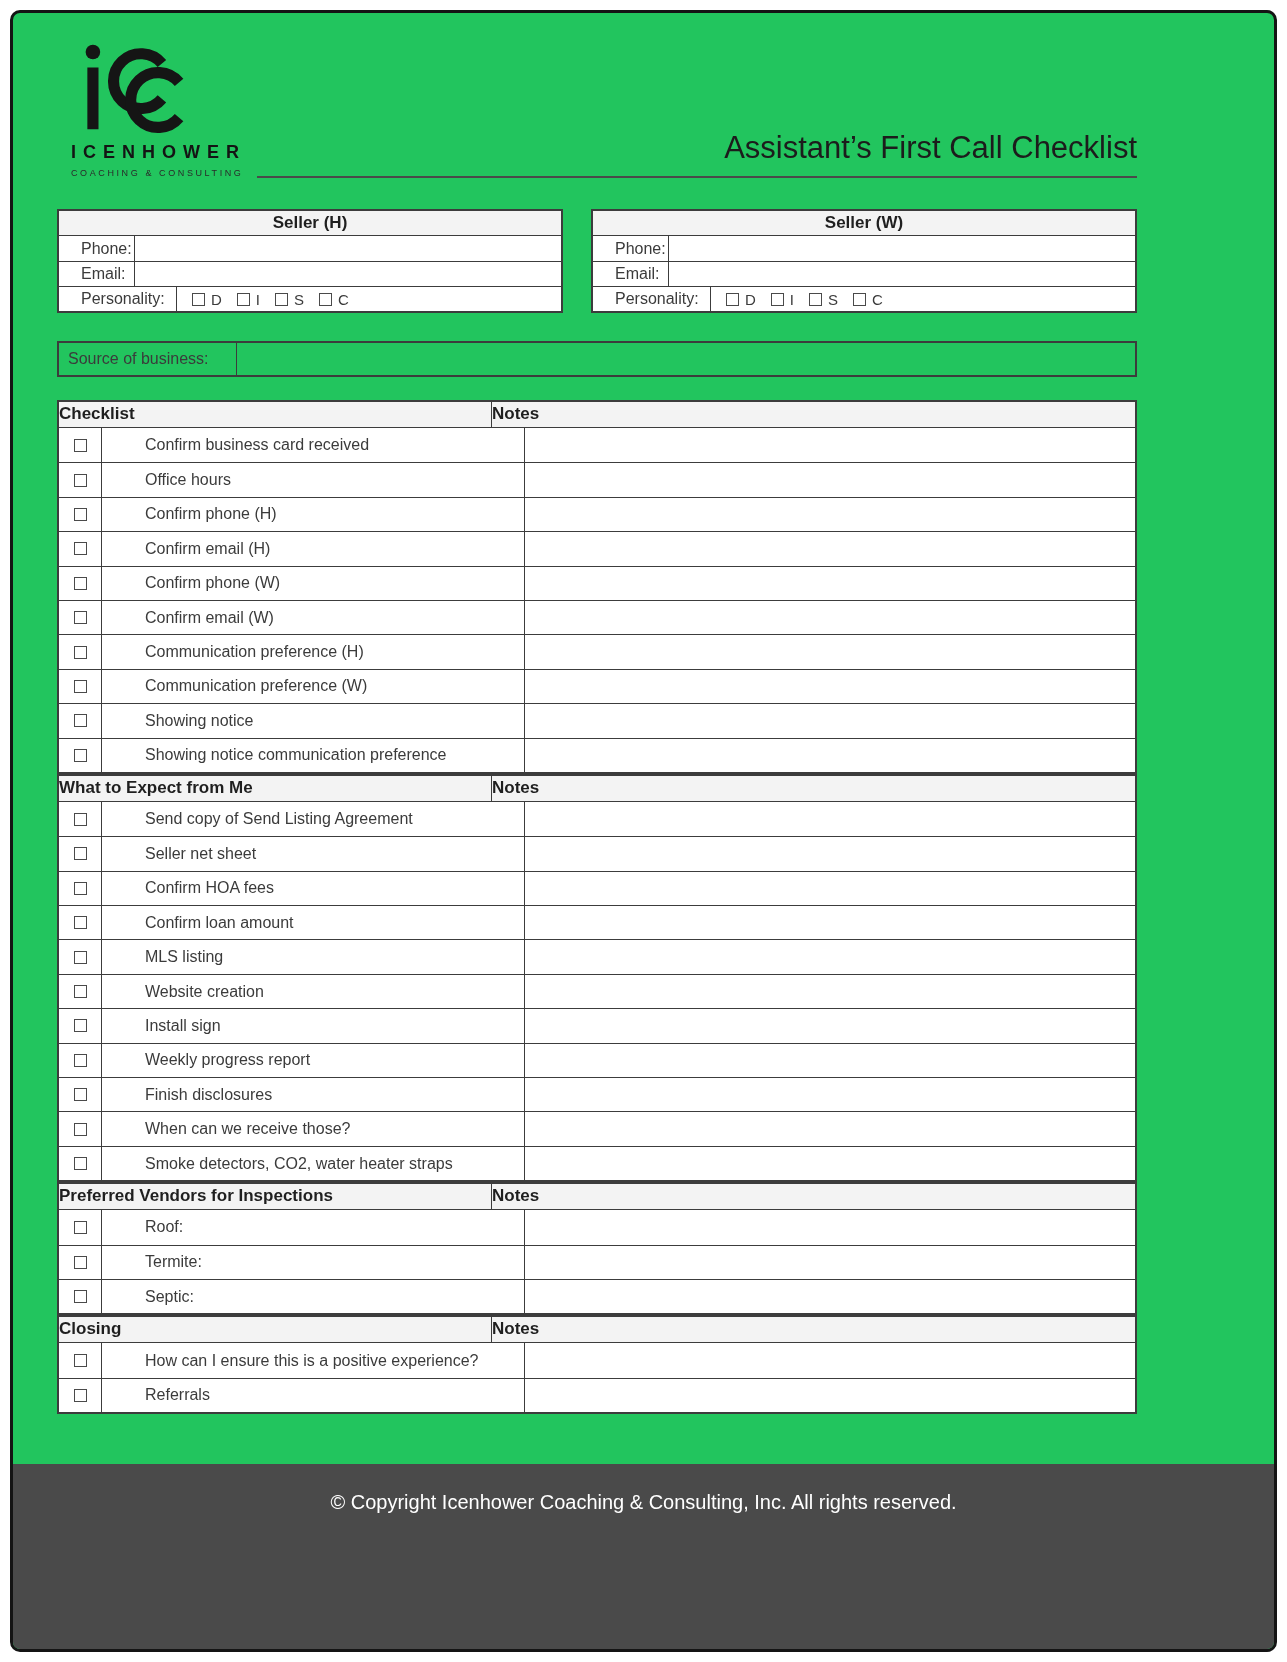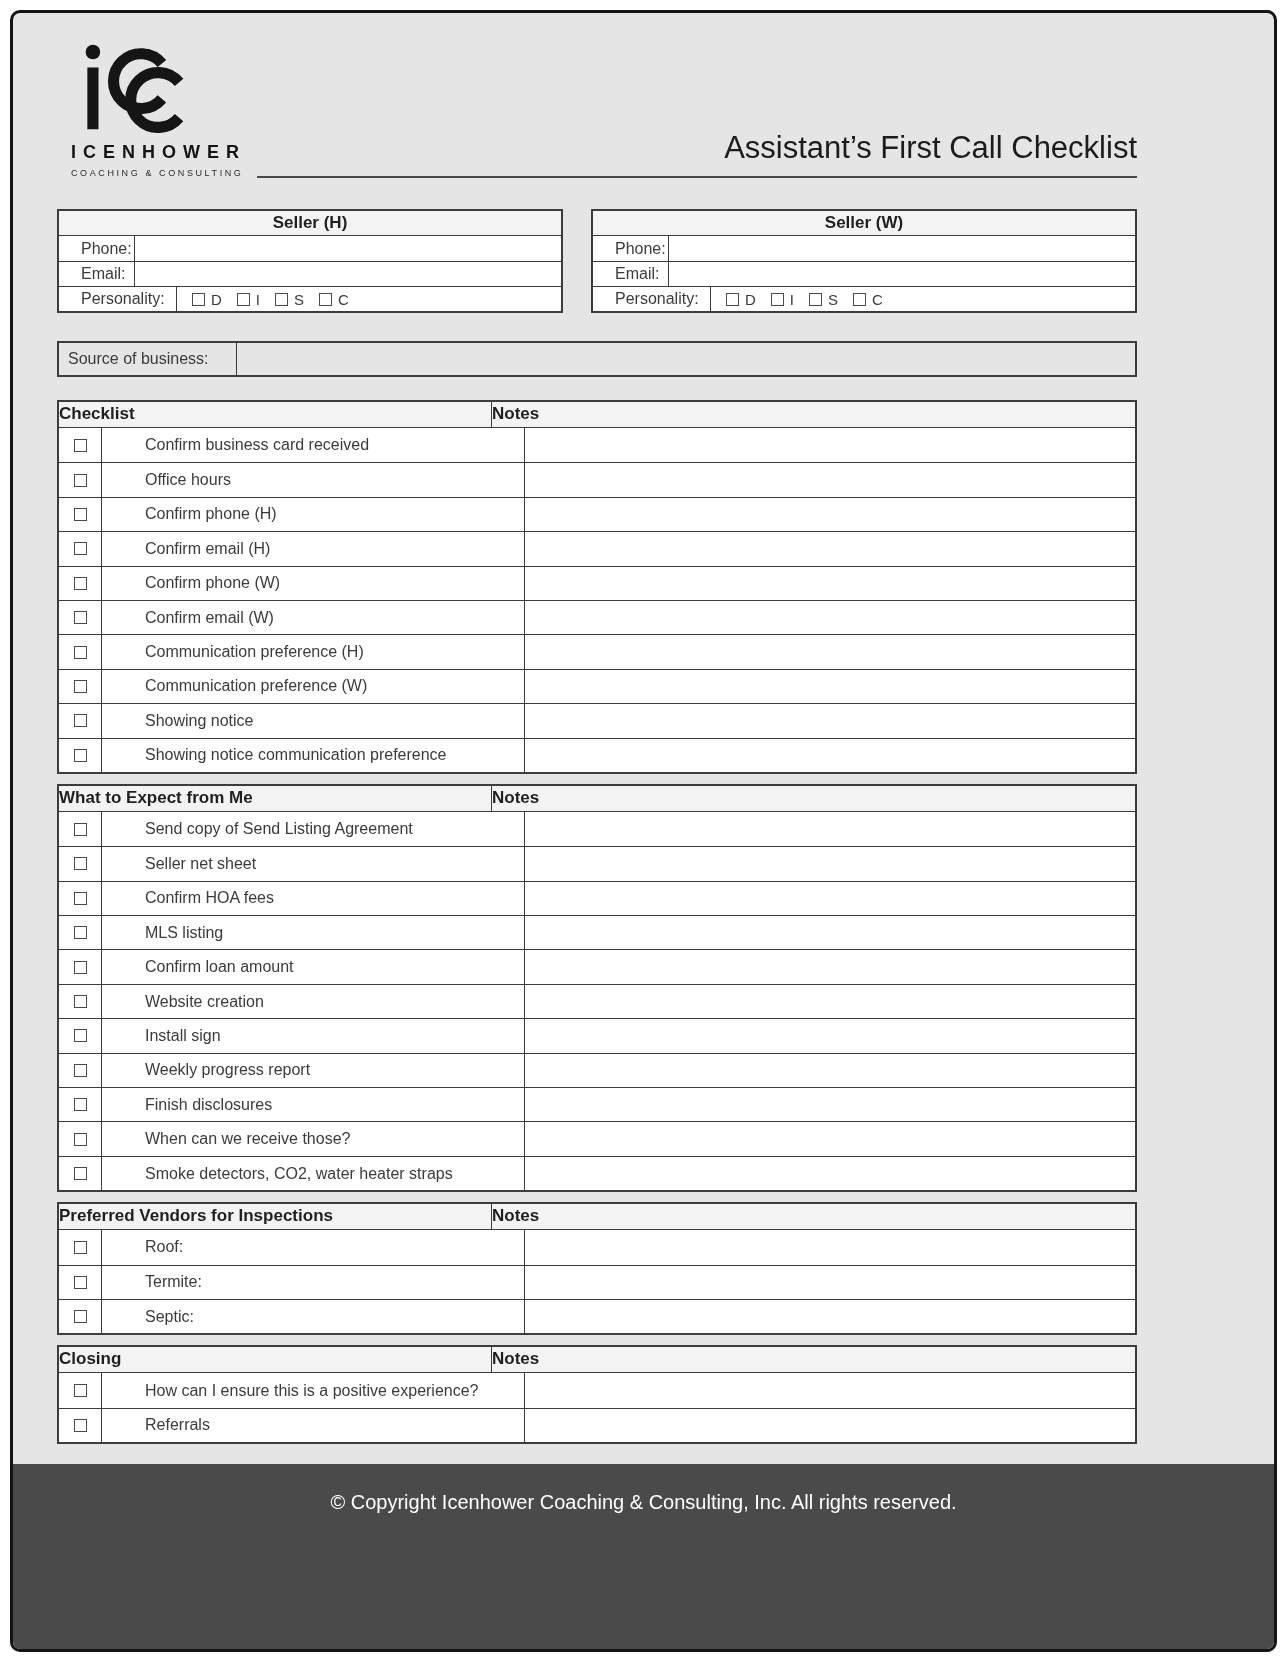--- a/index.html
+++ b/index.html
@@ -4,21 +4,21 @@
 <style>
   * { box-sizing: border-box; margin: 0; padding: 0; }
   html, body { background: #ffffff; }
   body {
     width: 1287px; height: 1662px; position: relative;
     font-family: "Liberation Sans", "DejaVu Sans", sans-serif;
     color: #3b3b3b;
   }
   .page {
     position: absolute; left: 10px; top: 10px; right: 10px; bottom: 10px;
-    border: 3px solid #141414; border-radius: 10px; background: #e5e5e5; overflow: hidden;
+    border: 3px solid #141414; border-radius: 10px; background: #22c55e; overflow: hidden;
   }
   .content { padding: 27px 137px 0 44px; }
 
   
   .hdr { display: flex; align-items: flex-end; }
   .logo-block { width: 200px; flex: 0 0 200px; padding-left: 14px; }
   .logo-svg { display: block; margin-left: 8px; }
   .brand { font-size: 18px; font-weight: bold; letter-spacing: 7px; color: #141414; margin-top: 6px; white-space: nowrap; }
   .tagline { font-size: 9px; letter-spacing: 2.6px; color: #2a2a2a; margin-top: 5px; white-space: nowrap; }
   .hdr-right { flex: 1; border-bottom: 2px solid #4a4a4a; padding-bottom: 10px; text-align: right; }
@@ -43,21 +43,21 @@
 
   
   .source { border: 2px solid #3c3c3c; display: flex; height: 36px; margin-top: 28px; }
   .source-label { width: 178px; flex: 0 0 178px; border-right: 1px solid #3c3c3c;
                   padding-left: 9px; display: flex; align-items: center; font-size: 16px; }
   .source-value { flex: 1; }
 
   
   .sections { margin-top: 23px; }
   .sec-table { border: 2px solid #3c3c3c; background: #fff; }
-  .sec-table + .sec-table { margin-top: 10px; }
+  .sec-table + .sec-table { }
   .sec-header { display: grid; grid-template-columns: 433px 1fr; background: #f3f3f3; border-bottom: 1px solid #3c3c3c; }
   .sec-header > div { text-align: left; font-weight: bold; font-size: 17px; color: #1f1f1f; height: 25px; line-height: 24px; }
   .sec-header > div:first-child { border-right: 1px solid #3c3c3c; }
   .row { display: grid; grid-template-columns: 43px 390px 1fr; height: 34.4px; gap: 33px; }
   .row + .row { border-top: 1px solid #3c3c3c; }
   .cb-cell { border-right: 1px solid #3c3c3c; display: flex; align-items: center; justify-content: center; }
   .item-cell { border-right: 1px solid #3c3c3c; display: flex; align-items: center; padding-left: 10px; font-size: 16px; color: #3b3b3b; }
   .notes-cell { background: #fff; }
 
   
@@ -270,28 +270,28 @@
         <div class="cb-cell">
           <span class="box"></span>
         </div>
         <div class="item-cell">Confirm HOA fees</div>
         <div class="notes-cell"></div>
       </div>
             <div class="row">
         <div class="cb-cell">
           <span class="box"></span>
         </div>
+        <div class="item-cell">Confirm loan amount</div>
+        <div class="notes-cell"></div>
+      </div>
+            <div class="row">
+        <div class="cb-cell">
+          <span class="box"></span>
+        </div>
         <div class="item-cell">MLS listing</div>
-        <div class="notes-cell"></div>
-      </div>
-            <div class="row">
-        <div class="cb-cell">
-          <span class="box"></span>
-        </div>
-        <div class="item-cell">Confirm loan amount</div>
         <div class="notes-cell"></div>
       </div>
             <div class="row">
         <div class="cb-cell">
           <span class="box"></span>
         </div>
         <div class="item-cell">Website creation</div>
         <div class="notes-cell"></div>
       </div>
             <div class="row">

